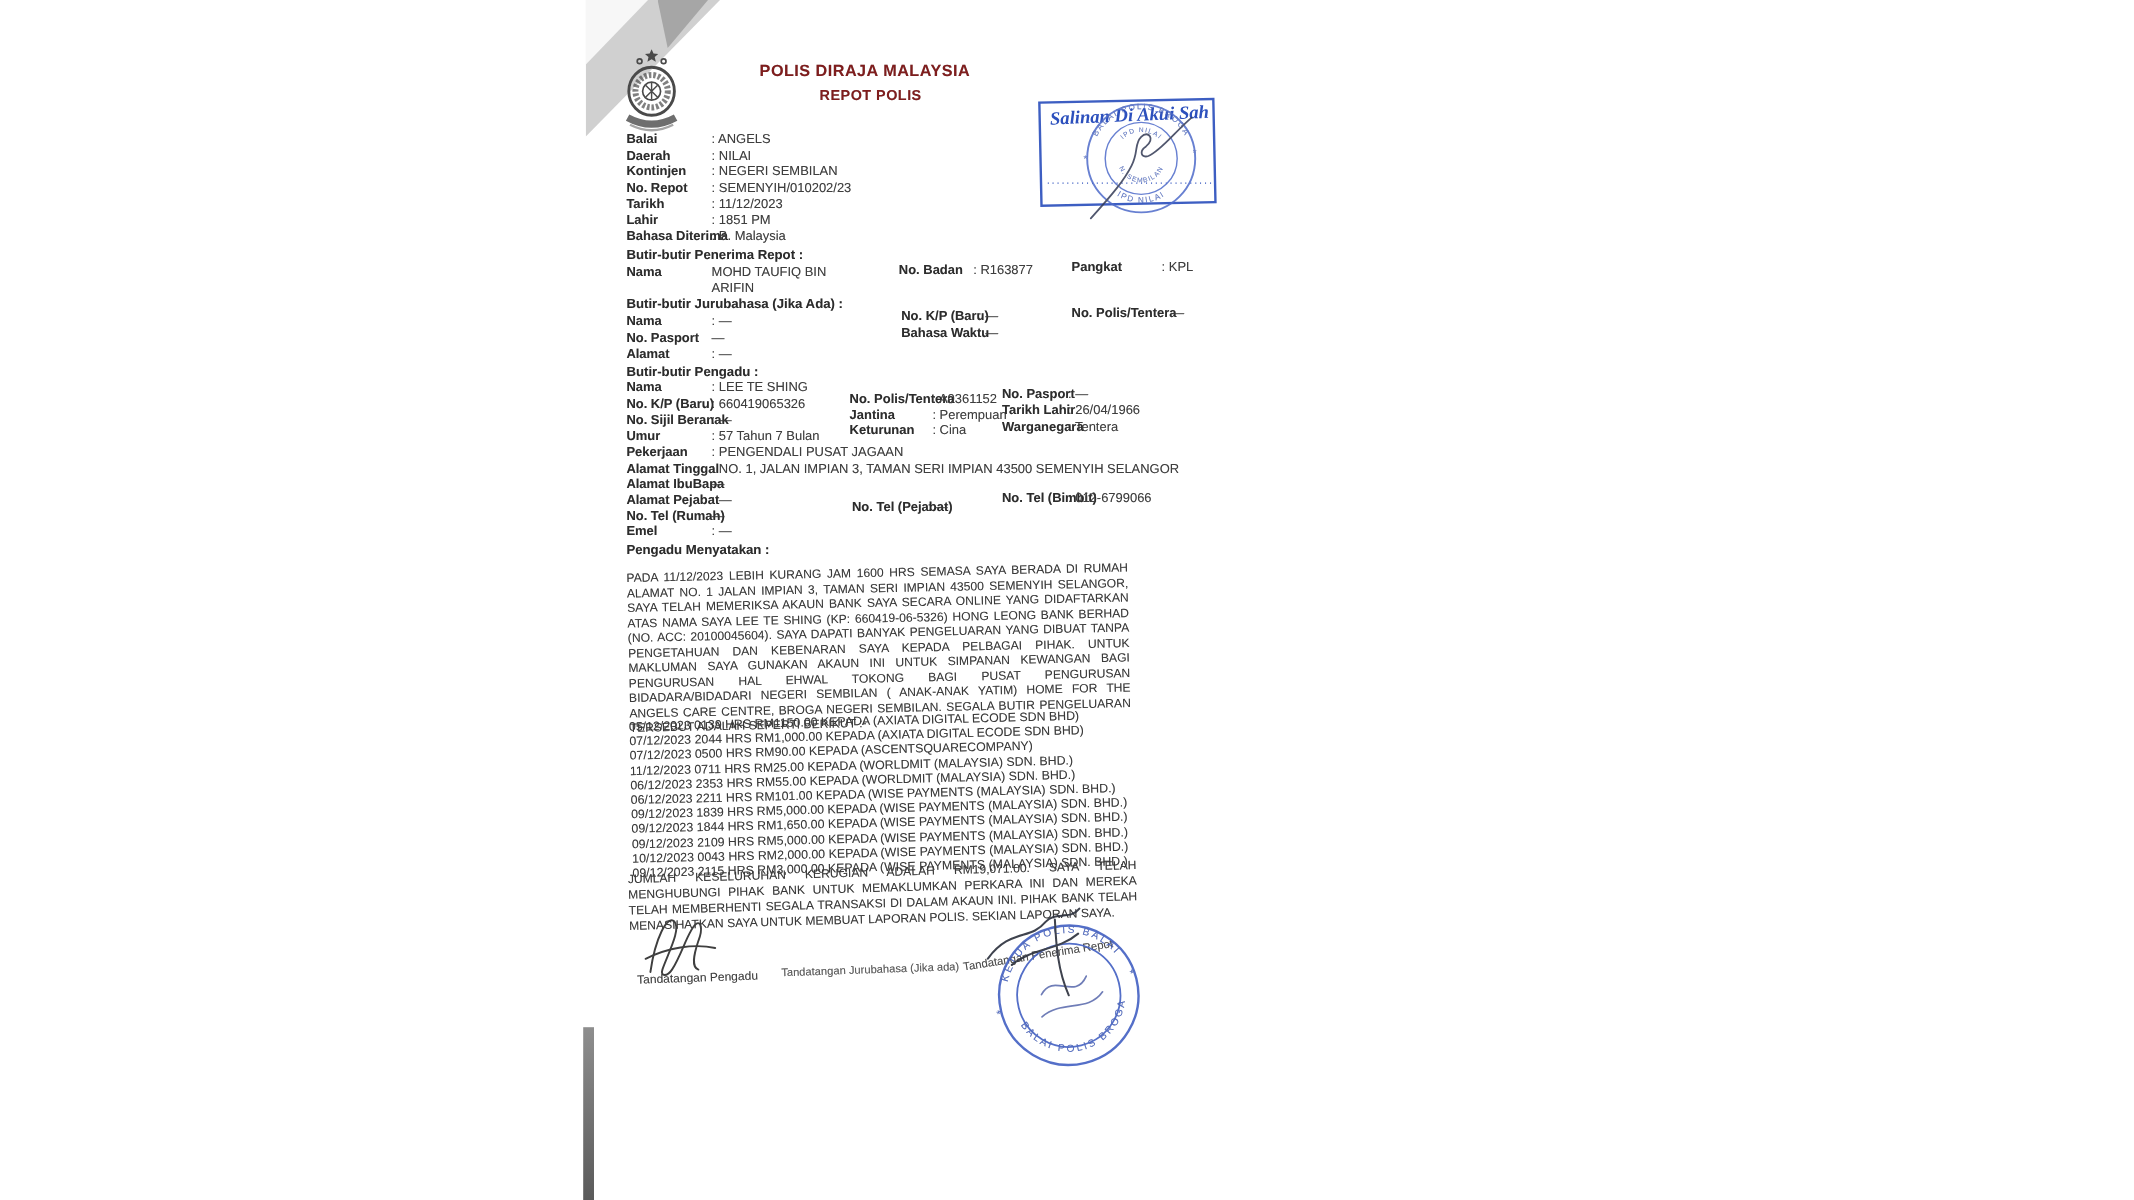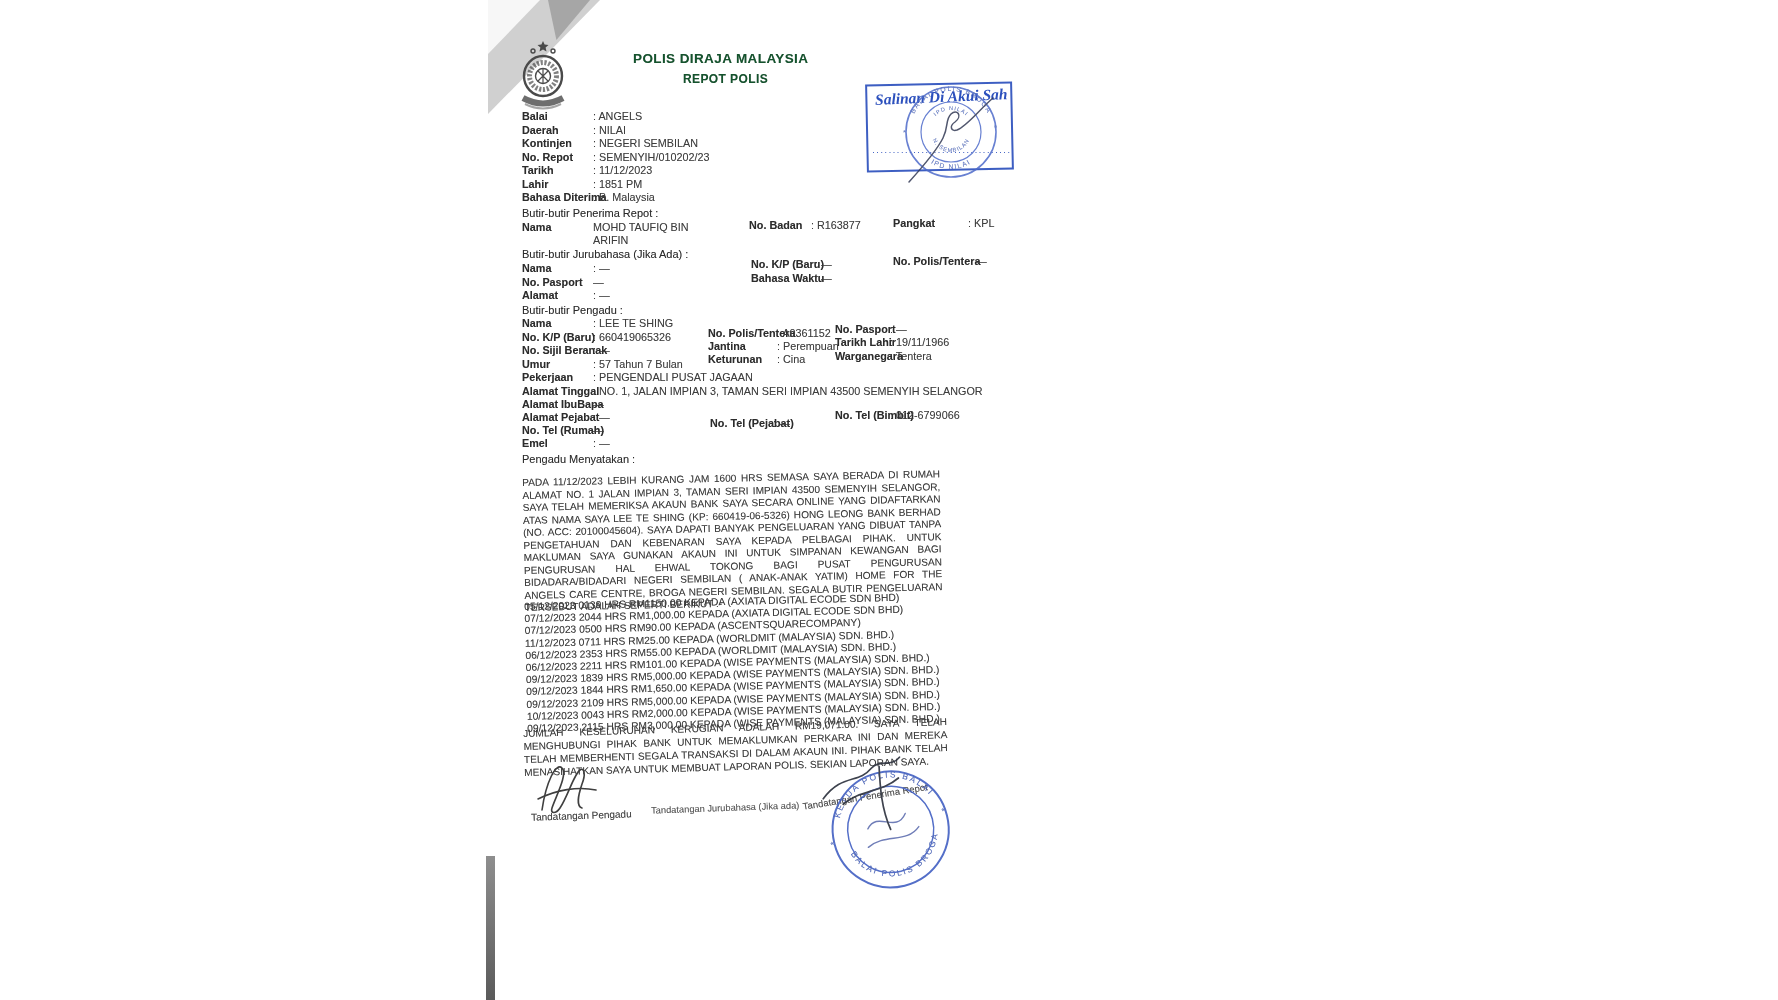--- a/index.html
+++ b/index.html
@@ -5,22 +5,22 @@
   *{box-sizing:border-box}
   body{margin:0;background:#ffffff}
   #canvas{position:relative;width:1778px;height:1000px;background:#fff;
     font-family:"Liberation Sans",sans-serif;color:#383838;overflow:hidden;
     text-shadow:0 0 .4px rgba(50,50,50,.35)}
   .abs{position:absolute}
   .pair{position:absolute;display:flex;align-items:flex-end;white-space:nowrap;
     font-size:10.8px;line-height:13px}
   .lbl{font-weight:700;color:#2c2c2c;flex:0 0 auto}
   .val{color:#3e3e3e}
-  .shead{position:absolute;font-weight:400;font-size:11px;color:#2b2b2b;white-space:nowrap}
-  .title{position:absolute;font-weight:700;color:#14532d;white-space:nowrap;letter-spacing:.4px}
+  .shead{position:absolute;font-weight:700;font-size:11px;color:#2b2b2b;white-space:nowrap}
+  .title{position:absolute;font-weight:700;color:#7f1d1d;white-space:nowrap;letter-spacing:.4px}
   .para{position:absolute;text-align:justify;color:#3a3a3a}
   .txline{white-space:nowrap}
   .certbox{position:absolute;left:866px;top:83px;width:147px;height:88px;
     border:2.5px solid #2c50bd;transform:rotate(-1.2deg);opacity:.92;background:transparent}
   .certtitle{position:absolute;left:875px;top:88px;font-family:"Liberation Serif",serif;
     font-style:italic;font-weight:700;font-size:15.5px;color:#2c50bd;
     transform:rotate(-2.5deg);white-space:nowrap;text-shadow:none}
   .certdots{position:absolute;left:872px;top:147px;width:138px;font-size:9px;color:#2c50bd;
     letter-spacing:1.1px;overflow:hidden;white-space:nowrap;text-shadow:none}
   .sig-label{position:absolute;font-size:9.6px;color:#4a4a4a;white-space:nowrap}
@@ -181,21 +181,21 @@
   <div class="pair" style="left:522px;top:344px">
     <span class="lbl" style="width:71px">No. Sijil Beranak</span>
     <span class="val">: —</span>
   </div>
   <div class="pair" style="left:708px;top:340px">
     <span class="lbl" style="width:69px">Jantina</span>
     <span class="val">: Perempuan</span>
   </div>
   <div class="pair" style="left:835px;top:336px">
     <span class="lbl" style="width:55px">Tarikh Lahir</span>
-    <span class="val">: 19/11/1966</span>
+    <span class="val">: 26/04/1966</span>
   </div>
   <div class="pair" style="left:522px;top:358px">
     <span class="lbl" style="width:71px">Umur</span>
     <span class="val">: 57 Tahun 7 Bulan</span>
   </div>
   <div class="pair" style="left:708px;top:353px">
     <span class="lbl" style="width:69px">Keturunan</span>
     <span class="val">: Cina</span>
   </div>
   <div class="pair" style="left:835px;top:350px">

